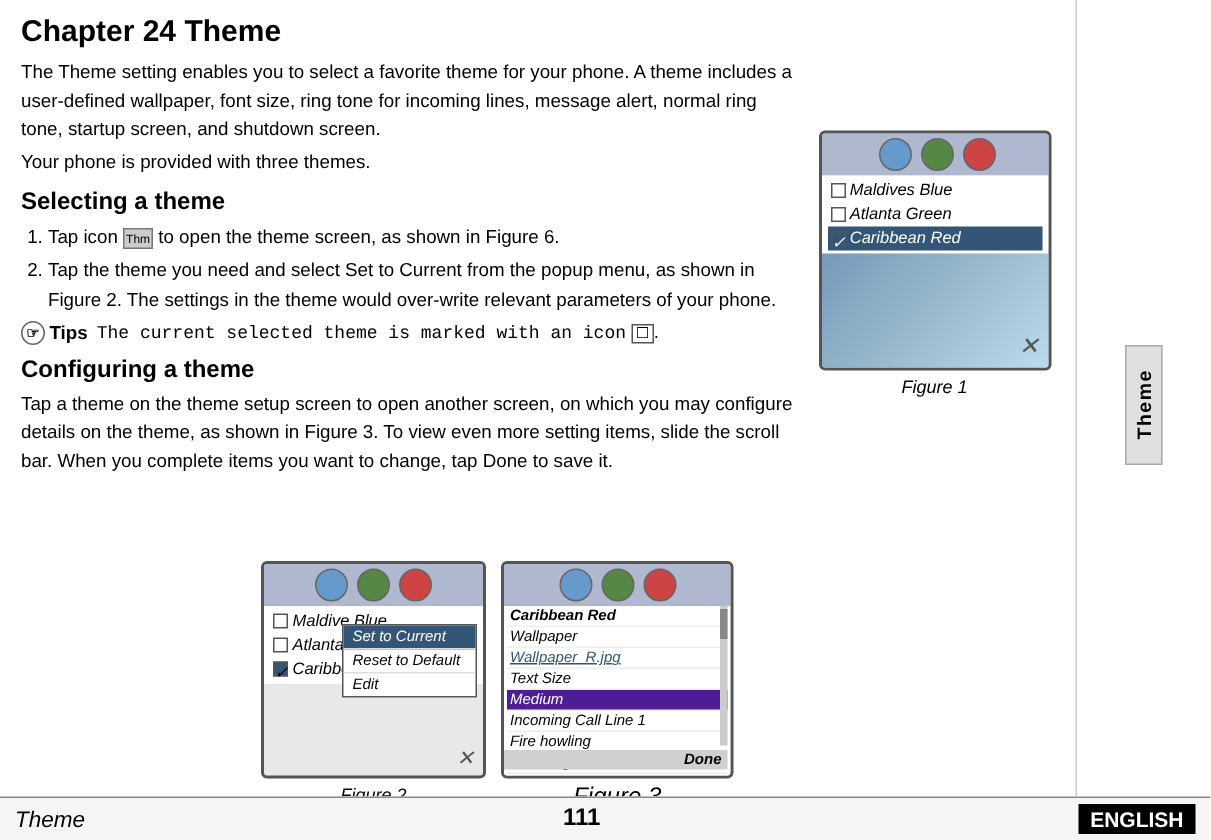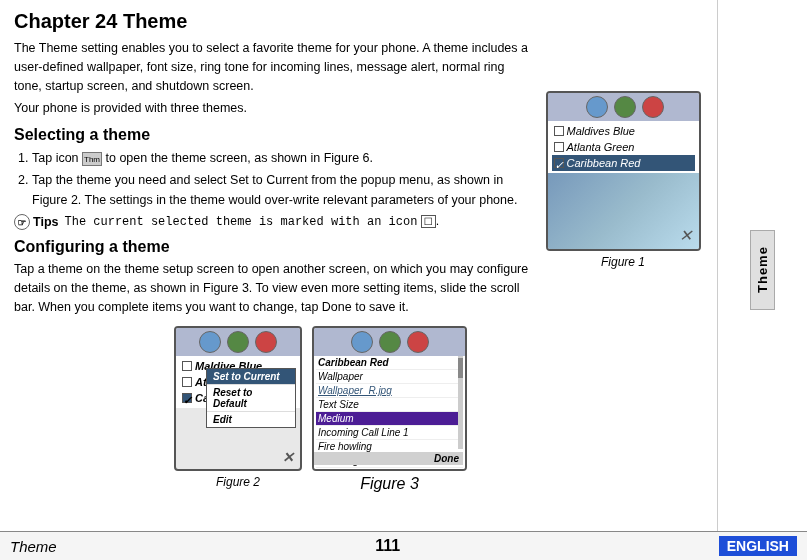--- a/index.html
+++ b/index.html
@@ -126,20 +126,21 @@
       font-size: 12px;
       font-style: italic;
     }
 
     .phone-screen {
       border: 2px solid #555;
       border-radius: 4px;
       background: #e8e8e8;
       position: relative;
       overflow: hidden;
+      margin-top: 48px;
     }
 
     
     .fig1-screen {
       width: 155px;
       height: 160px;
     }
 
     .fig1-screen .top-icons {
       background: #b0b8d0;
@@ -205,23 +206,22 @@
 
     .fig1-wallpaper {
       width: 100%;
       height: 80px;
       background: linear-gradient(135deg, #7799bb 0%, #99bbcc 50%, #bbddee 100%);
       position: relative;
     }
 
     
     .fig2-screen {
-      width: 128px;
+      width: 150px;
       height: 145px;
-      font-weight: bold;
     }
 
     .fig2-top-icons {
       background: #b0b8d0;
       height: 28px;
       display: flex;
       align-items: center;
       justify-content: center;
       gap: 6px;
       padding: 2px;
@@ -342,39 +342,38 @@
       font-style: italic;
       font-size: 15px;
     }
 
     .footer-center {
       font-size: 16px;
       font-weight: bold;
     }
 
     .footer-right {
-      background: #1d4ed8;
+      background: #000000;
       color: #fff;
       font-weight: bold;
       font-size: 14px;
       padding: 2px 8px;
     }
 
     .right-sidebar-content {
       display: flex;
       flex-direction: column;
       align-items: center;
       padding: 8px 4px;
       height: 100%;
     }
 
     .content-split {
       display: flex;
       gap: 8px;
-      align-items: center;
     }
 
     .left-text {
       flex: 1;
     }
 
     .right-figure1 {
       width: 160px;
       flex-shrink: 0;
     }

